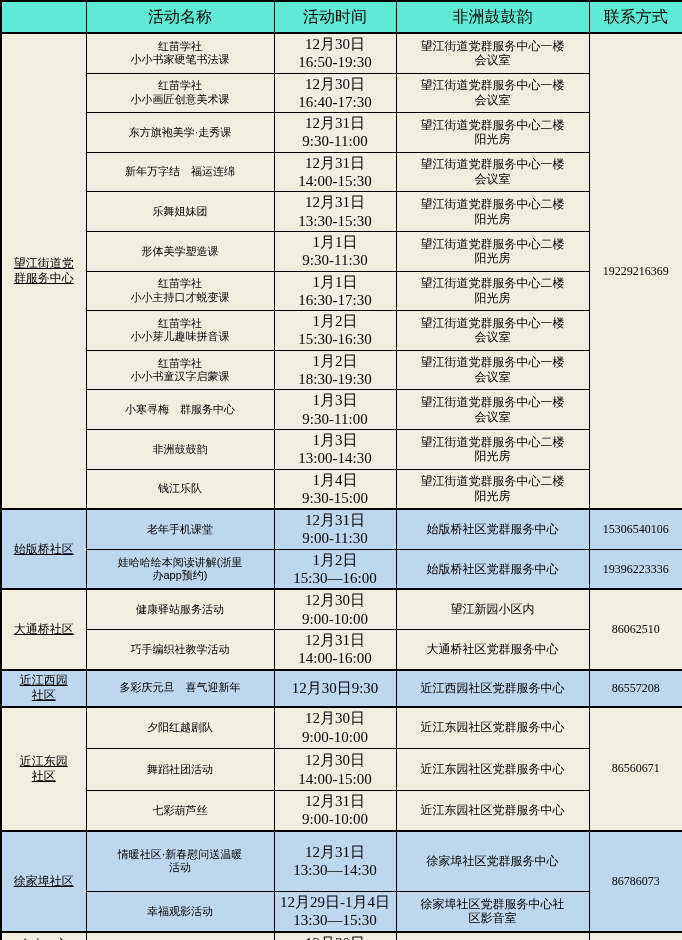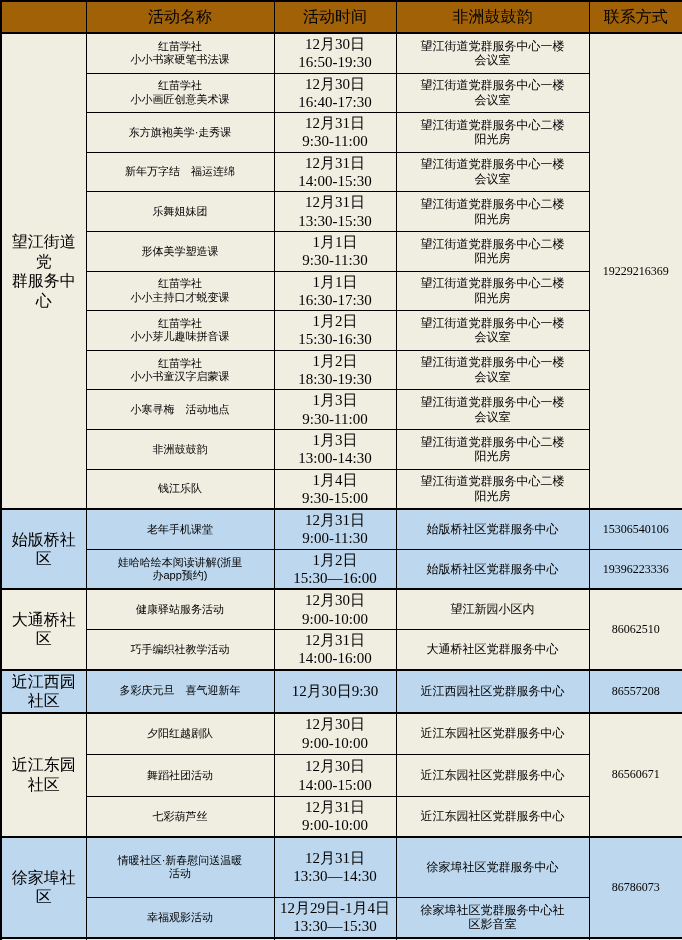--- a/index.html
+++ b/index.html
@@ -21,24 +21,24 @@
     vertical-align: middle;
     white-space: pre-line;
     padding: 1px 2px;
     line-height: 1.22;
     overflow: hidden;
   }
   tr.sec-start > td { border-top: 2px solid #000; }
   th {
     font-weight: normal;
     font-size: 16px;
-    background: #a16207;
+    background: #5eead4;
     height: 32px;
   }
-  .c-comm  { font-size: 16px; }
+  .c-comm  { font-size: 12px; text-decoration: underline; }
   .c-name  { font-size: 11px; }
   .c-place { font-size: 12px; }
   .c-time  { font-family: "Liberation Serif", serif; font-size: 15px; }
   .c-phone { font-family: "Liberation Serif", serif; font-size: 12px; }
   tr.cream > td { background: #F0EDE1; }
   tr.blue  > td { background: #BDD7EE; }
 </style>
 </head>
 <body>
 
@@ -125,21 +125,21 @@
   </tr>
   <tr class="cream" style="height:35px">
     <td class="c-name">红苗学社
 小小书童汉字启蒙课</td>
     <td class="c-time">1月2日
 18:30-19:30</td>
     <td class="c-place">望江街道党群服务中心一楼
 会议室</td>
   </tr>
   <tr class="cream" style="height:35px">
-    <td class="c-name">小寒寻梅　活动地点</td>
+    <td class="c-name">小寒寻梅　群服务中心</td>
     <td class="c-time">1月3日
 9:30-11:00</td>
     <td class="c-place">望江街道党群服务中心一楼
 会议室</td>
   </tr>
   <tr class="cream" style="height:35px">
     <td class="c-name">非洲鼓鼓韵</td>
     <td class="c-time">1月3日
 13:00-14:30</td>
     <td class="c-place">望江街道党群服务中心二楼

